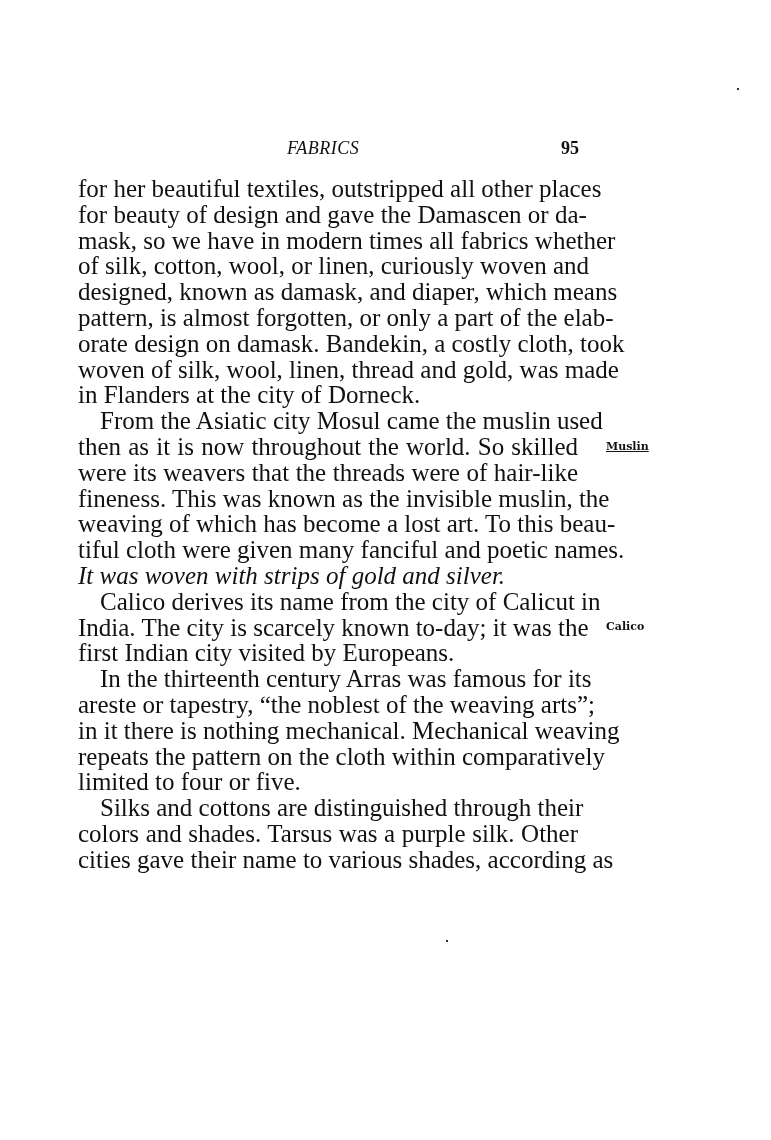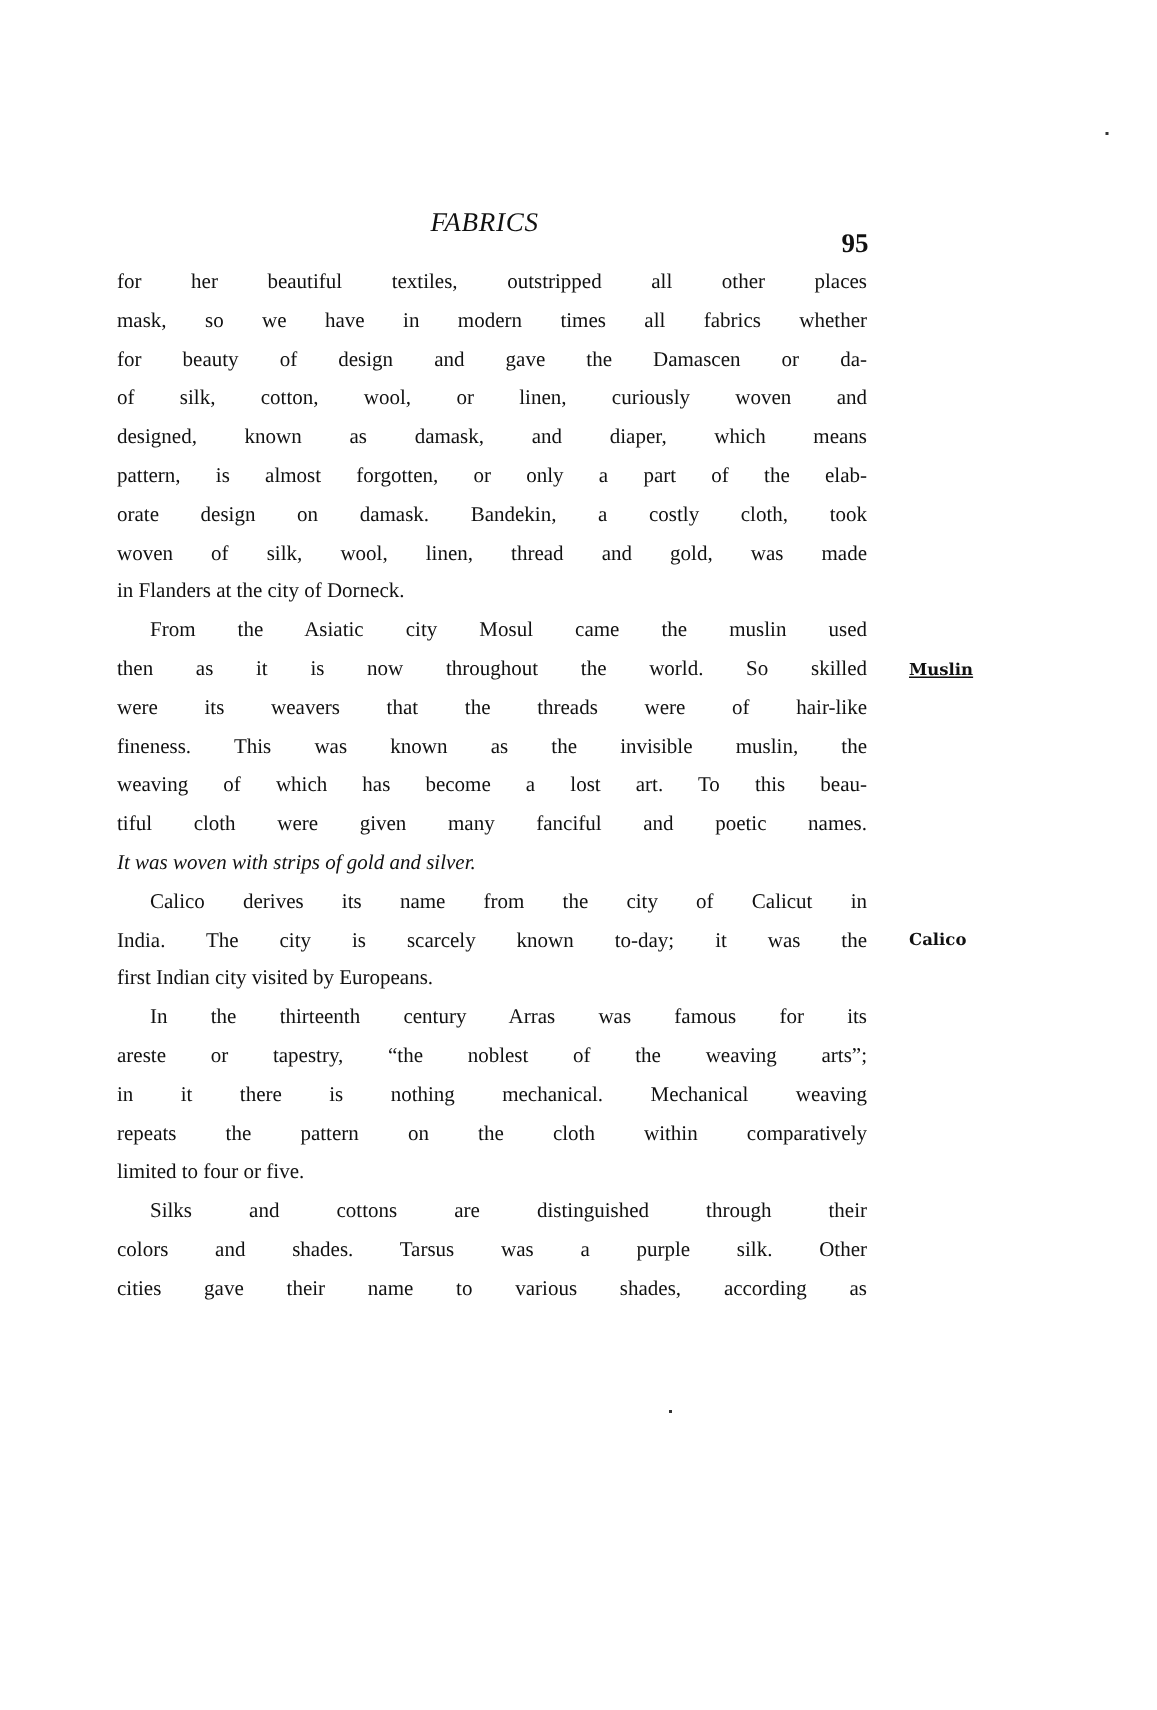--- a/index.html
+++ b/index.html
@@ -1,42 +1,42 @@
 <!DOCTYPE html>
 <html><head>
 <meta charset="utf-8">
 <style>
   html, body { margin: 0; padding: 0; background: #ffffff; }
   body { width: 771px; height: 1140px; position: relative; overflow: hidden;
          font-family: "Liberation Serif", "DejaVu Serif", serif; color: #111; }
   .page { position: absolute; left: 0; top: 0; width: 771px; height: 1140px; border-radius: 31px; }
   .header-title { position: absolute; left: 287px; top: 138px; font-style: italic;
                   font-size: 18px; letter-spacing: 0.5px; }
-  .page-number { position: absolute; left: 561px; top: 138px; font-size: 18px; font-weight: bold; margin-top: 14px; }
-  .body-text { position: absolute; left: 78px; top: 176px; width: 500px; font-size: 14px; line-height: 25.8px; }
+  .page-number { position: absolute; left: 561px; top: 138px; font-size: 18px; font-weight: bold; }
+  .body-text { position: absolute; left: 78px; top: 176px; width: 500px; font-size: 25px; line-height: 25.8px; }
   .line { display: block; white-space: nowrap; text-align: justify; text-align-last: justify; height: 25.8px; }
   .line.last { text-align-last: left; }
   .indent { padding-left: 22px; }
   .italic { font-style: italic; }
   .margin-note { position: absolute; left: 606px; font-size: 11px; font-weight: bold;
                  font-family: "DejaVu Serif", serif; }
   .speck { position: absolute; width: 2px; height: 2px; background: #333; }
 </style>
 </head>
 <body>
 
 <div class="page">
   <div class="header-title">FABRICS</div>
   <div class="page-number">95</div>
 
   <div class="body-text">
     <div>
       <span class="line">for her beautiful textiles, outstripped all other places</span>
+      <span class="line">for beauty of design and gave the Damascen or da-</span>
       <span class="line">mask, so we have in modern times all fabrics whether</span>
-      <span class="line">for beauty of design and gave the Damascen or da-</span>
       <span class="line">of silk, cotton, wool, or linen, curiously woven and</span>
       <span class="line">designed, known as damask, and diaper, which means</span>
       <span class="line">pattern, is almost forgotten, or only a part of the elab-</span>
       <span class="line">orate design on damask.  Bandekin, a costly cloth, took</span>
       <span class="line">woven of silk, wool, linen, thread and gold, was made</span>
       <span class="line last">in Flanders at the city of Dorneck.</span>
     </div>
     <div>
       <span class="line indent">From the Asiatic city Mosul came the muslin used</span>
       <span class="line">then as it is now throughout the world.  So skilled</span>

